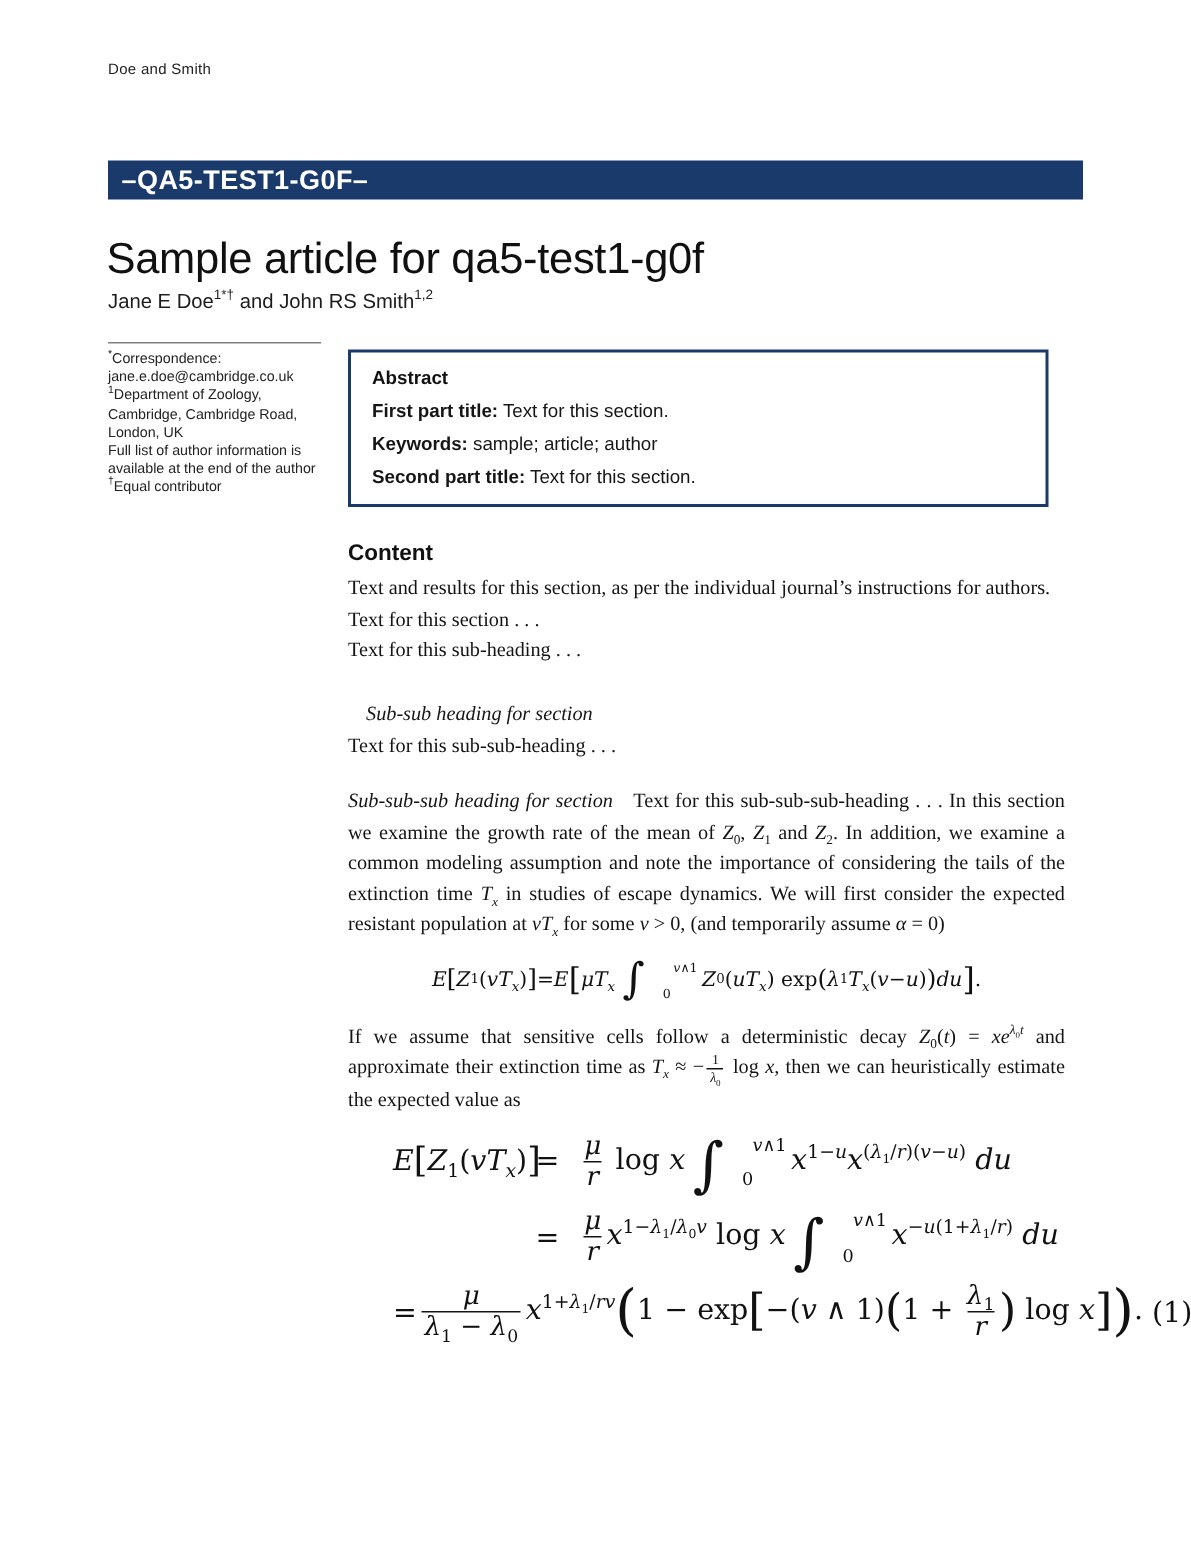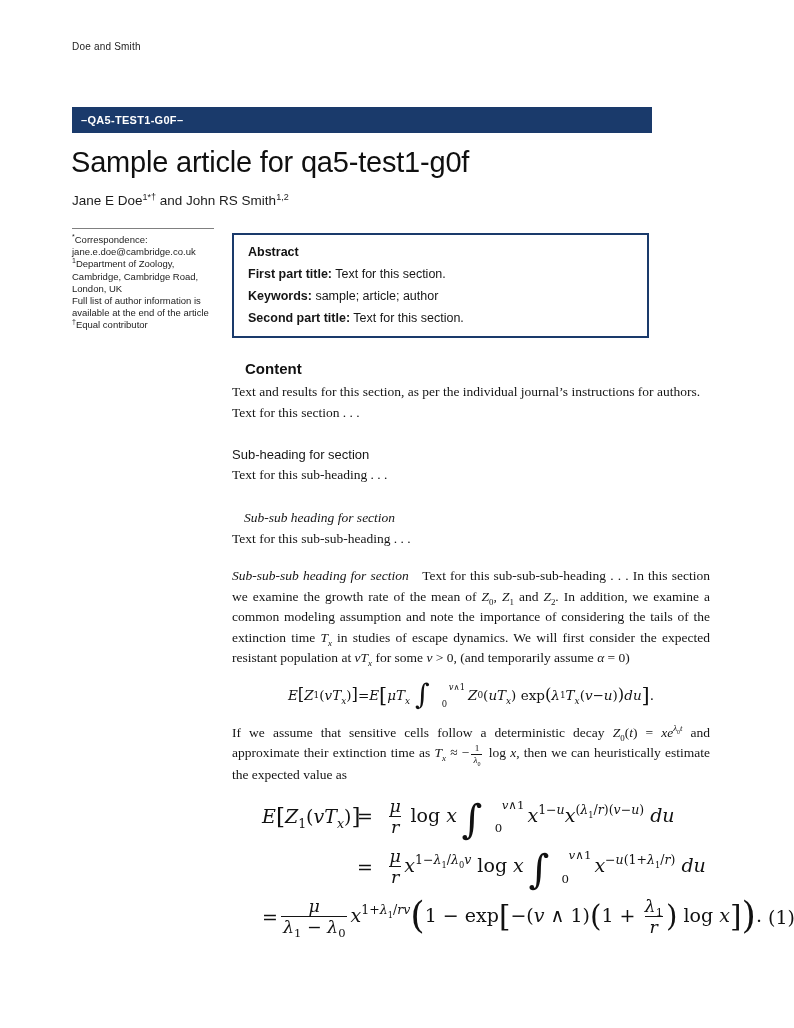--- a/index.html
+++ b/index.html
@@ -2,44 +2,44 @@
 <html style="--banner-bg: #1a3a6b; --box-border: #1a3a6b;"><head>
 <meta charset="utf-8">
 <style>
   * { margin:0; padding:0; box-sizing:border-box; }
   html,body { background:#ffffff; }
   body { width:794px; height:1028px; font-family:"Liberation Sans","DejaVu Sans",sans-serif; color:#111; }
   .page { position:relative; width:794px; height:1028px; overflow:hidden; background:#fff;border-radius:13px; }
 
   .running-head { position:absolute; top:41px; left:72px; font-size:10px; color:#222; letter-spacing:.2px; }
 
-  .banner { position:absolute; top:107px; left:72px; width:580px; height:26px;
+  .banner { position:absolute; top:107px; left:72px; width:650px; height:26px;
             background:var(--banner-bg,#1a3a6b); color:#fff; display:flex; align-items:center;
-            padding-left:9px; font-weight:bold; font-size:11px; letter-spacing:.3px; }
+            padding-left:9px; font-weight:bold; font-size:18px; letter-spacing:.3px; }
 
-  .title { position:absolute; top:146px; left:71px; font-size:29px; font-weight:500;
+  .title { position:absolute; top:157px; left:71px; font-size:29px; font-weight:500;
            letter-spacing:-.2px; color:#101010; }
 
   .authors { position:absolute; top:193px; left:72px; font-size:13.5px; color:#1c1c1c; }
   .authors sup { font-size:9px; line-height:0; }
 
   .side { position:absolute; top:228px; left:72px; width:142px; font-size:9.5px; line-height:12.2px;
           color:#222; border-top:1px solid #808080; padding-top:5px; }
   .side sup { font-size:7px; line-height:0; }
 
-  .abs-box { position:absolute; top:233px; left:232px; width:417px; min-height:97px;
+  .abs-box { position:absolute; top:233px; left:232px; width:467px; min-height:97px;
              border:2px solid var(--box-border,#1a3a6b); padding:10px 14px 11px; background:#fff; }
   .abs-head { font-size:12.5px; font-weight:bold; color:#111; }
   .abs-item { font-size:12.5px; margin-top:8px; color:#161616; }
   .abs-item b { font-weight:bold; }
 
   .main { position:absolute; top:360px; left:232px; width:478px; }
   .serif { font-family:"Liberation Serif","DejaVu Serif",serif; font-size:13.5px; line-height:20.5px; color:#141414; }
   .just { text-align:justify; }
-  .h-sans { font-family:"Liberation Sans","DejaVu Sans",sans-serif; font-size:15px; font-weight:bold; color:#111; margin:0 13px 5px; }
+  .h-sans { font-family:"Liberation Sans","DejaVu Sans",sans-serif; font-size:15px; font-weight:bold; color:#111; margin:0 0 5px; }
   .h-sub  { font-family:"Liberation Sans","DejaVu Sans",sans-serif; font-size:13px; font-weight:normal; color:#161616; margin:0 0 3px; }
   .h-subsub { font-family:"Liberation Serif","DejaVu Serif",serif; font-style:italic; font-size:13.5px; color:#161616; margin:0 12px 3px; }
   .sp1 { margin-top:21px; } .sp2 { margin-top:24px; } .sp3 { margin-top:17px; }
 
   sup,sub { line-height:0; font-size:.66em; }
   .frac { display:inline-flex; flex-direction:column; vertical-align:middle; text-align:center;
           font-size:.92em; line-height:1.15; margin:0 3px; }
   .frac .den { border-top:1px solid #141414; padding:0 2px; }
   .frac.sm { font-size:.68em; margin:0 2px; }
   .int { font-family:"DejaVu Serif","DejaVu Sans",serif; font-size:2.1em; font-style:normal;
@@ -77,38 +77,37 @@
 
   <div class="authors">Jane E Doe<sup>1*†</sup> and John RS Smith<sup>1,2</sup></div>
 
   <aside class="side">
     <div><sup>*</sup>Correspondence:</div>
     <div>jane.e.doe@cambridge.co.uk</div>
     <div><sup>1</sup>Department of Zoology,</div>
     <div>Cambridge, Cambridge Road,</div>
     <div>London, UK</div>
     <div>Full list of author information is</div>
-    <div>available at the end of the article</div>
+    <div>available at the end of the author</div>
     <div><sup>†</sup>Equal contributor</div>
   </aside>
 
   <section class="abs-box">
     <div class="abs-head">Abstract</div>
     <div class="abs-item"><b>First part title:</b><span> Text for this section.</span></div>
     <div class="abs-item"><b>Keywords:</b><span> sample; article; author</span></div>
     <div class="abs-item"><b>Second part title:</b><span> Text for this section.</span></div>
   </section>
 
   <main class="main">
     <h2 class="h-sans">Content</h2>
     <p class="serif just">Text and results for this section, as per the individual journal’s instructions for authors.</p>
 
     <p class="serif">Text for this section . . .</p>
 
-    <div class="h-sub sp2">Sub-heading for section</div>
     <p class="serif">Text for this sub-heading . . .</p>
 
     <div class="h-subsub sp2">Sub-sub heading for section</div>
     <p class="serif">Text for this sub-sub-heading . . .</p>
 
     <p class="serif just sp3"><i>Sub-sub-sub heading for section</i> Text for this sub-sub-sub-heading . . . In this section we examine the growth rate of the mean of <i>Z</i><sub>0</sub>, <i>Z</i><sub>1</sub> and <i>Z</i><sub>2</sub>. In addition, we examine a common modeling assumption and note the importance of considering the tails of the extinction time <i>T<sub>x</sub></i> in studies of escape dynamics. We will first consider the expected resistant population at <i>vT<sub>x</sub></i> for some <i>v</i> &gt; 0, (and temporarily assume <i>α</i> = 0)</p>
 
     <div class="eq-display"><i>E</i><span class="d1">[</span><i>Z</i><sub>1</sub>(<i>vT<sub>x</sub></i>)<span class="d1">]</span> = <i>E</i><span class="d2">[</span><i>μT<sub>x</sub></i><span class="int">∫</span><span class="lims">
           <span class="lu"><i>v</i>∧1</span>
           <span class="ll">0</span>

